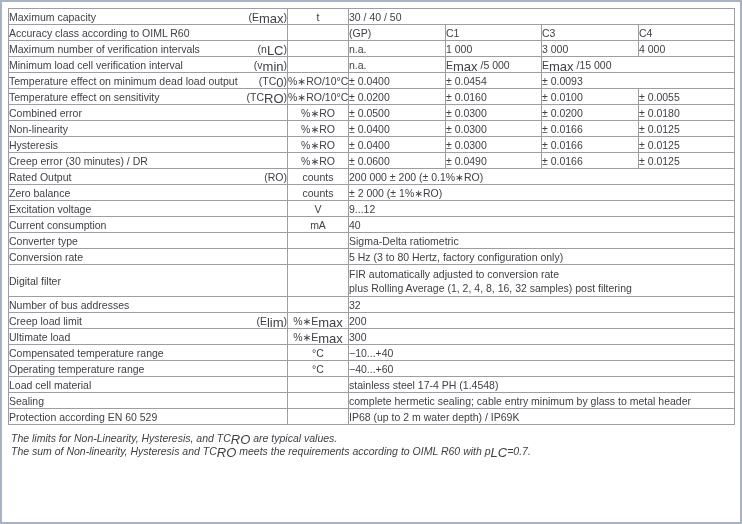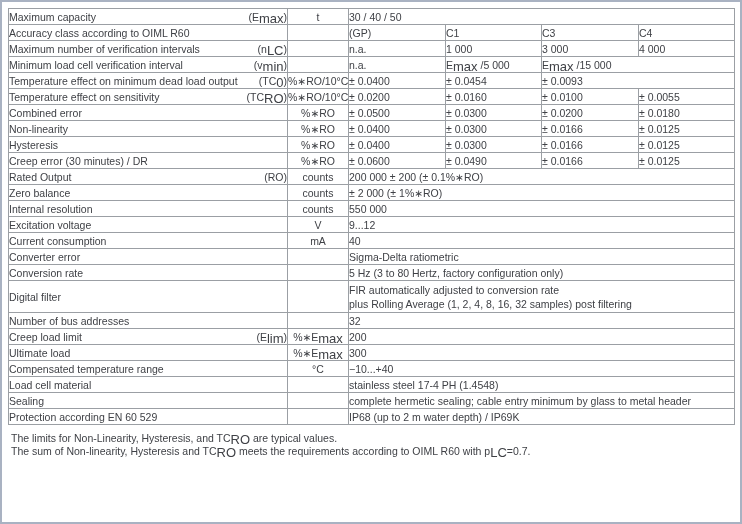--- a/index.html
+++ b/index.html
@@ -21,21 +21,21 @@
     height:15px;vertical-align:middle;
   }
   tr.tall td{height:31px;}
   td.param{padding:0 5px 0 4px;}
   td.param .plabel{float:left;}
   td.param .psym{float:right;}
   td.unit{text-align:center;}
   td.val{}
   sub{font-size:13px;line-height:0;position:relative;top:2px;vertical-align:baseline;}
   .notes{margin:7px 0 0 3px;}
-  .notes .note{font-size:10.5px;line-height:12.5px;color:#3f4146;}
+  .notes .note{font-size:10.5px;line-height:12.5px;color:#3f4146;font-style:italic;}
 </style>
 </head>
 <body>
 
 <div class="sheet">
   <table class="spec">
     <colgroup>
       <col style="width:279px">
       <col style="width:61px">
       <col style="width:97px">
@@ -154,42 +154,35 @@
         </tr>
         <tr>
           <td class="param">
             <span class="plabel">Zero balance</span>
           </td>
           <td class="unit">counts</td>
           <td class="val" colspan="4">± 2 000 (± 1%∗RO)</td>
         </tr>
         <tr>
           <td class="param">
-            <span class="plabel">Internal resolution</span>
-          </td>
-          <td class="unit">counts</td>
-          <td class="val" colspan="4">550 000</td>
-        </tr>
-        <tr>
-          <td class="param">
             <span class="plabel">Excitation voltage</span>
           </td>
           <td class="unit">V</td>
           <td class="val" colspan="4">9...12</td>
         </tr>
         <tr>
           <td class="param">
             <span class="plabel">Current consumption</span>
           </td>
           <td class="unit">mA</td>
           <td class="val" colspan="4">40</td>
         </tr>
         <tr>
           <td class="param">
-            <span class="plabel">Converter error</span>
+            <span class="plabel">Converter type</span>
           </td>
           <td class="unit"></td>
           <td class="val" colspan="4">Sigma-Delta ratiometric</td>
         </tr>
         <tr>
           <td class="param">
             <span class="plabel">Conversion rate</span>
           </td>
           <td class="unit"></td>
           <td class="val" colspan="4">5 Hz (3 to 80 Hertz, factory configuration only)</td>
@@ -222,20 +215,27 @@
           </td>
           <td class="unit">%∗E<sub>max</sub></td>
           <td class="val" colspan="4">300</td>
         </tr>
         <tr>
           <td class="param">
             <span class="plabel">Compensated temperature range</span>
           </td>
           <td class="unit">°C</td>
           <td class="val" colspan="4">−10...+40</td>
+        </tr>
+        <tr>
+          <td class="param">
+            <span class="plabel">Operating temperature range</span>
+          </td>
+          <td class="unit">°C</td>
+          <td class="val" colspan="4">−40...+60</td>
         </tr>
         <tr>
           <td class="param">
             <span class="plabel">Load cell material</span>
           </td>
           <td class="unit"></td>
           <td class="val" colspan="4">stainless steel 17-4 PH (1.4548)</td>
         </tr>
         <tr>
           <td class="param">

